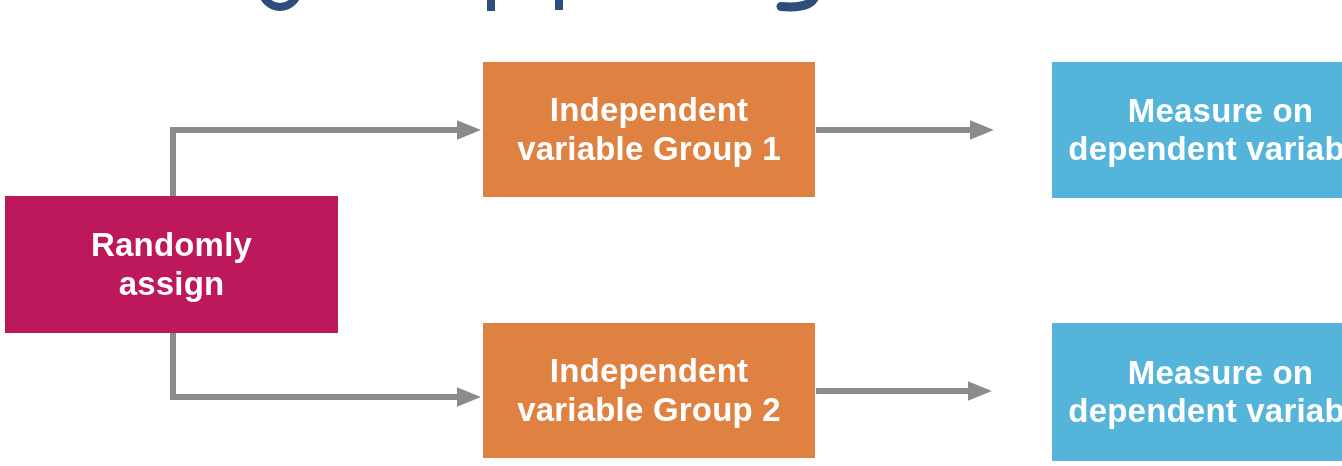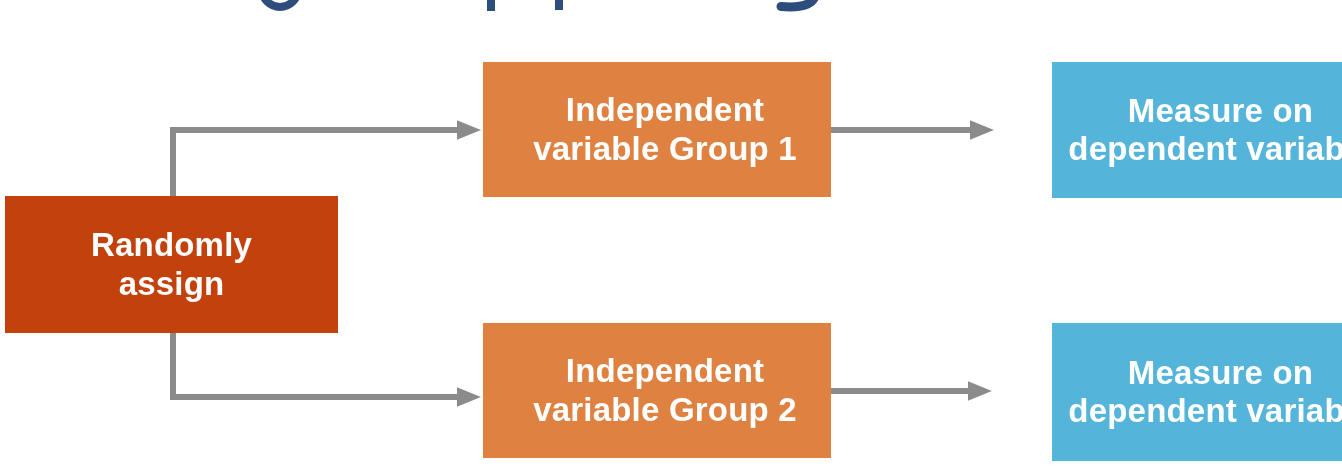--- a/index.html
+++ b/index.html
@@ -29,22 +29,22 @@
     text-align: center;
   }
   .node .label {
     color: #ffffff;
     font-weight: bold;
     font-size: 33px;
     line-height: 1.16;
     letter-spacing: 0.2px;
     white-space: pre-line;
   }
-  .node-assign   { background: #c2410c; left: 5px;   top: 196px; width: 333px; height: 137px; }
-  .node-iv       { background: #df8141; left: 483px; width: 332px; height: 135px; padding-left: 16px; }
+  .node-assign   { background: #be185d; left: 5px;   top: 196px; width: 333px; height: 137px; }
+  .node-iv       { background: #df8141; left: 483px; width: 332px; height: 135px; }
   .node-iv1      { top: 62px; }
   .node-iv2      { top: 323px; }
   .node-measure  { background: #55b4d9; left: 1052px; width: 337px; height: 136px; }
   .node-measure1 { top: 62px; }
   .node-measure2 { top: 323px; height: 138px; }
 </style>
 </head>
 <body>
 
 <div class="stage">

